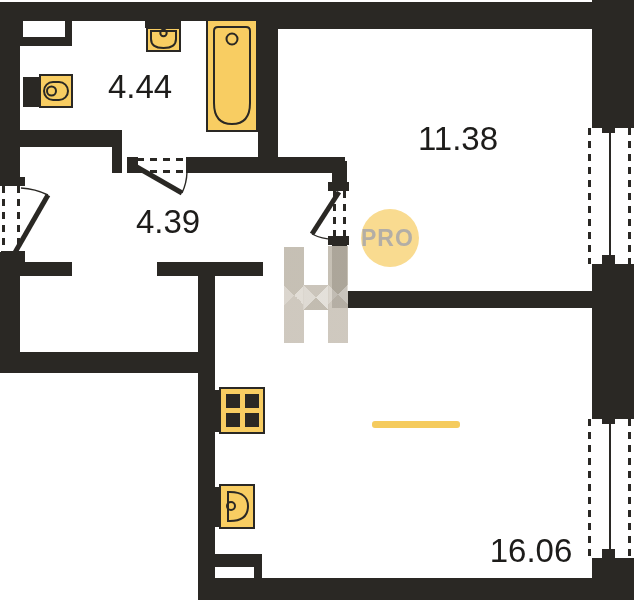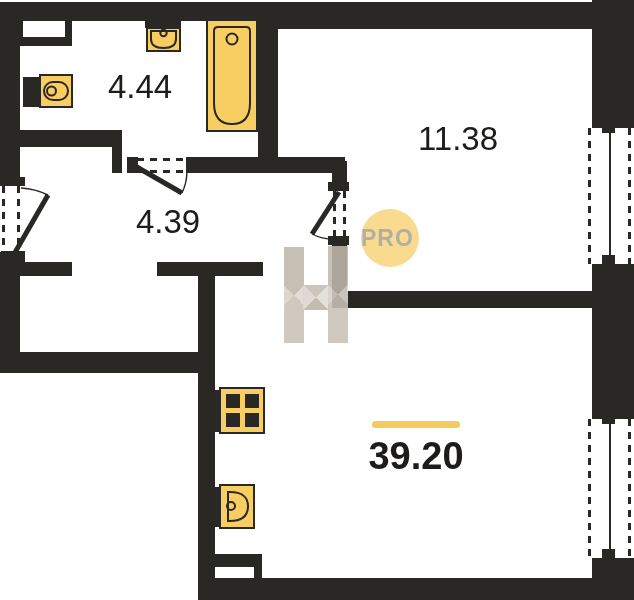--- a/index.html
+++ b/index.html
@@ -154,17 +154,17 @@
     </g>
   </svg>
 
   <div class="pro-badge">
     <span>PRO</span>
   </div>
 
   <div class="room-label" style="left:140px;top:87px">4.44</div>
   <div class="room-label" style="left:168px;top:222px">4.39</div>
   <div class="room-label" style="left:458px;top:139px">11.38</div>
+  <div class="room-label" style="left:531px;top:551px">16.06</div>
 
   <div class="accent-line" style="left:372px;top:421px;width:88px;height:7px"></div>
-  <div class="total-label" style="left:416px;top:456px">39.20</div>
 
 </div>
 
 </body></html>

